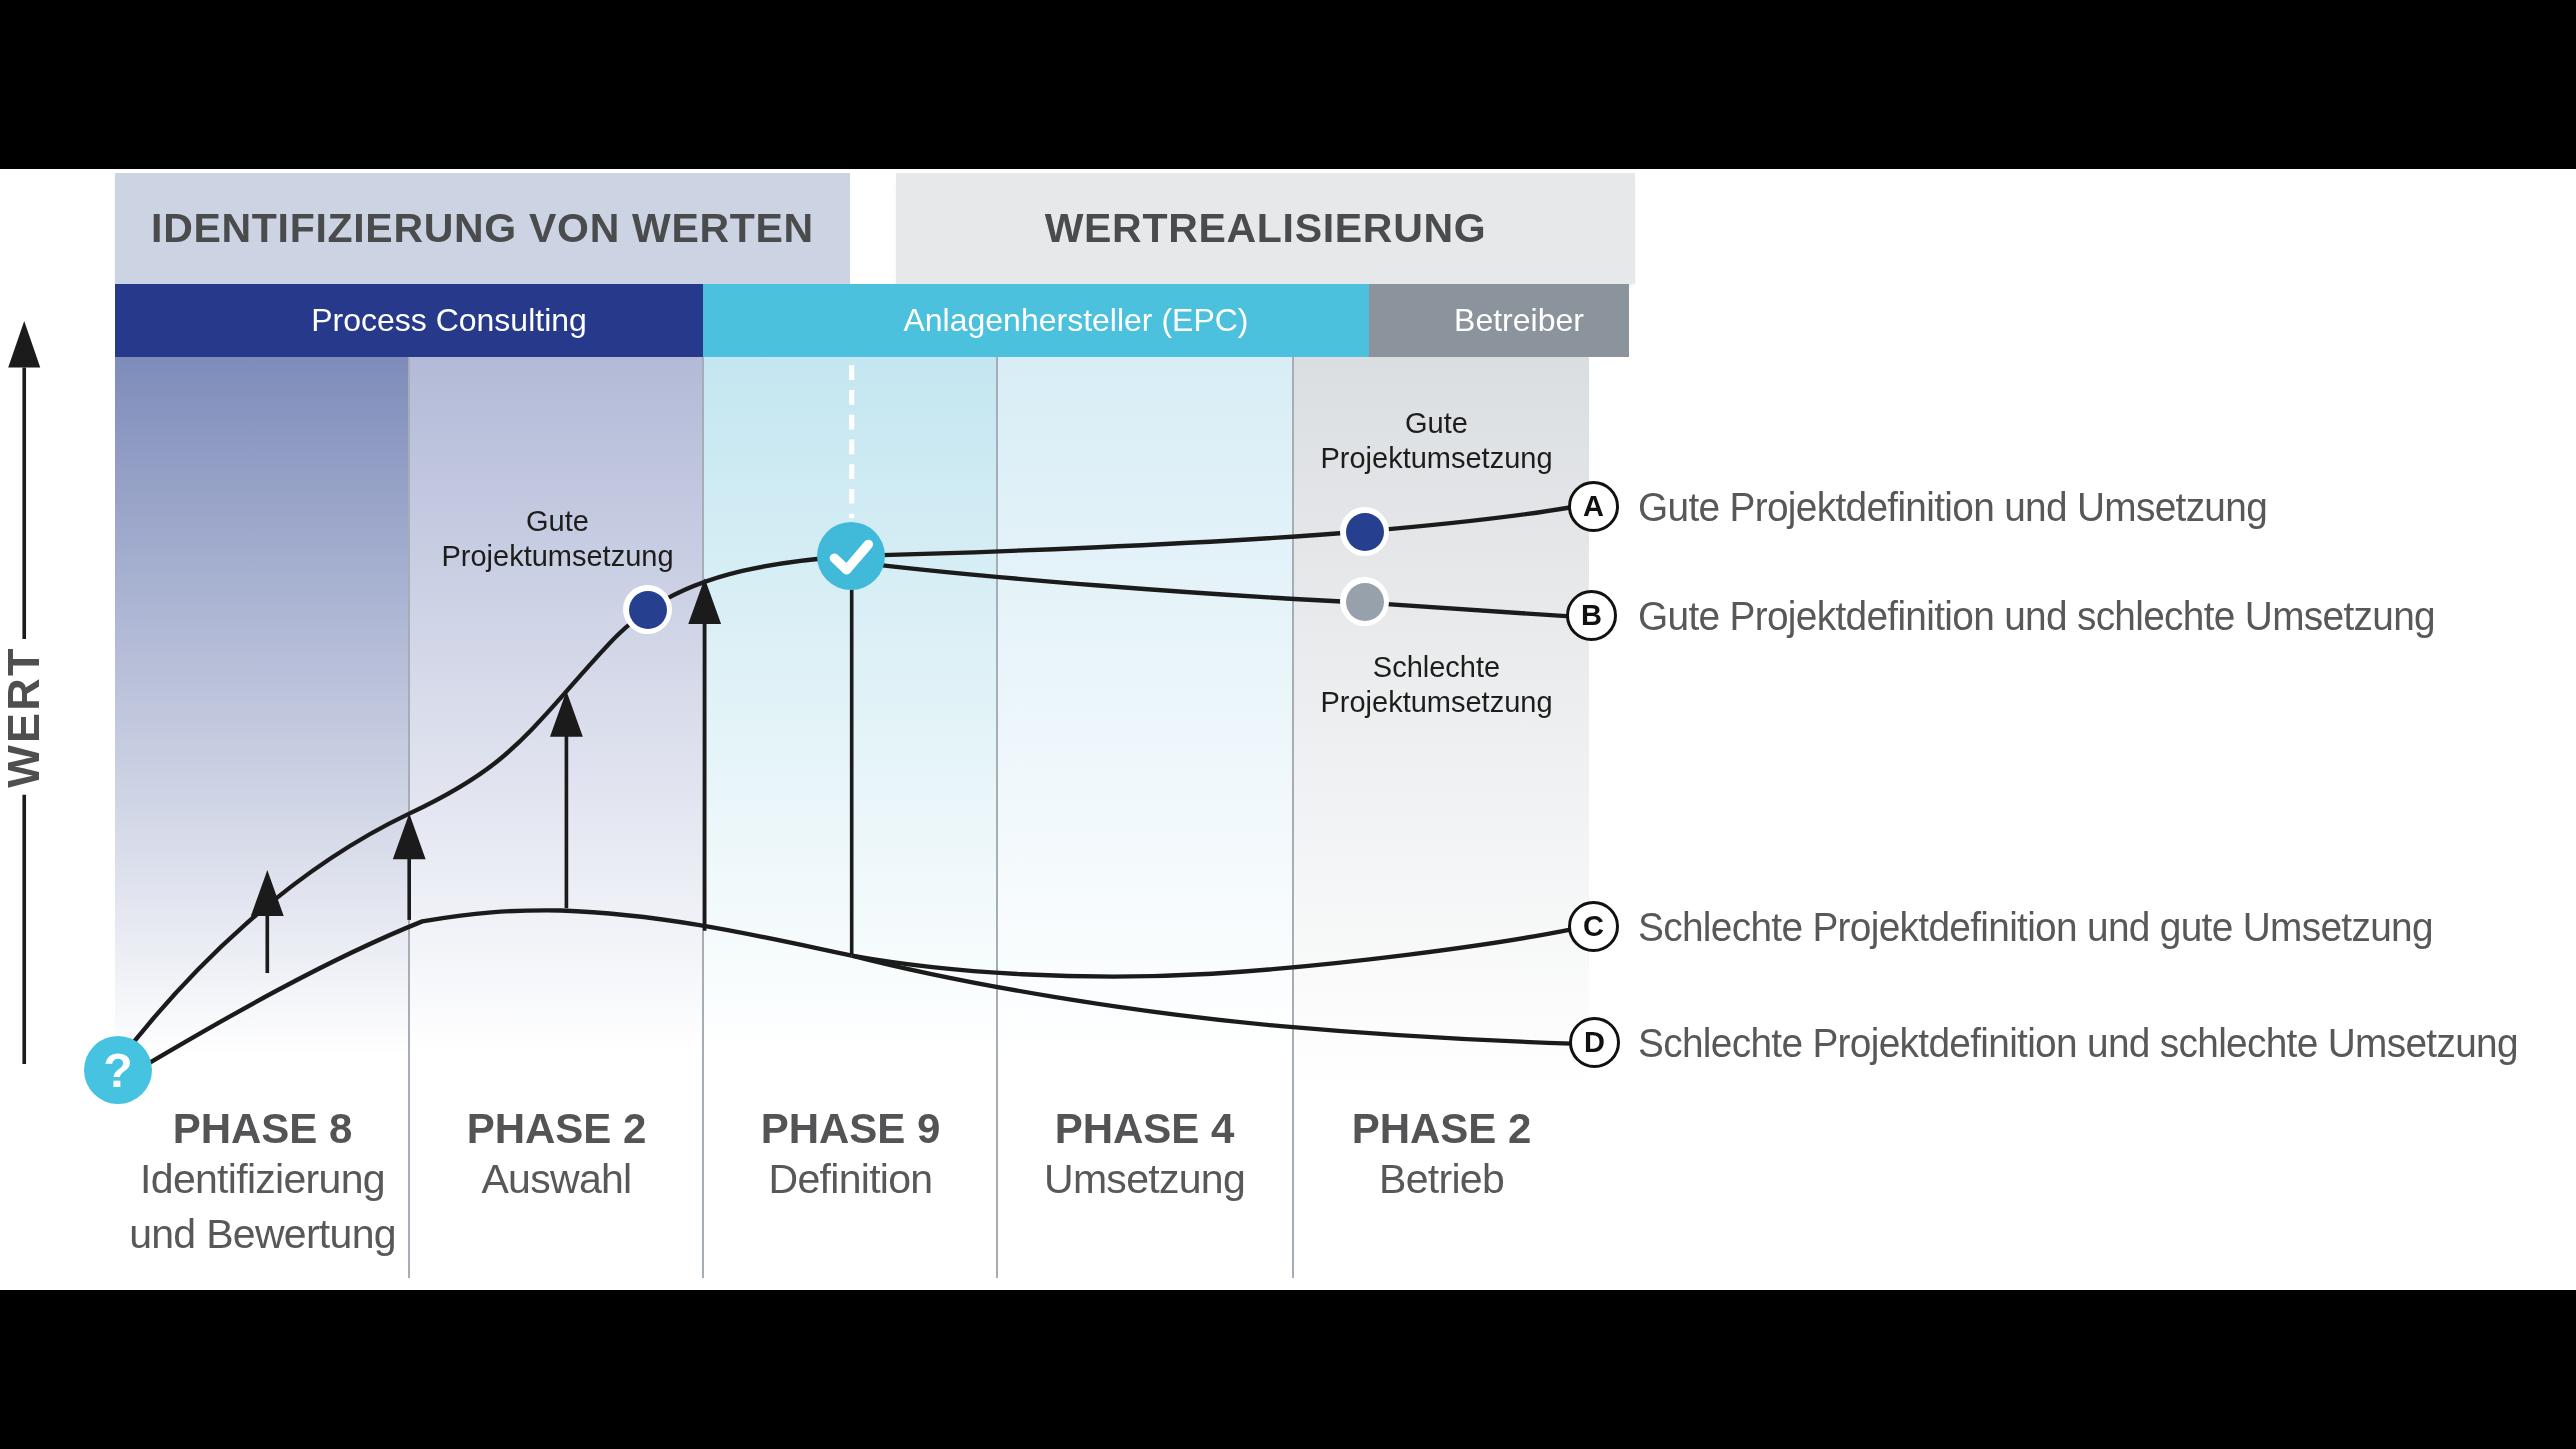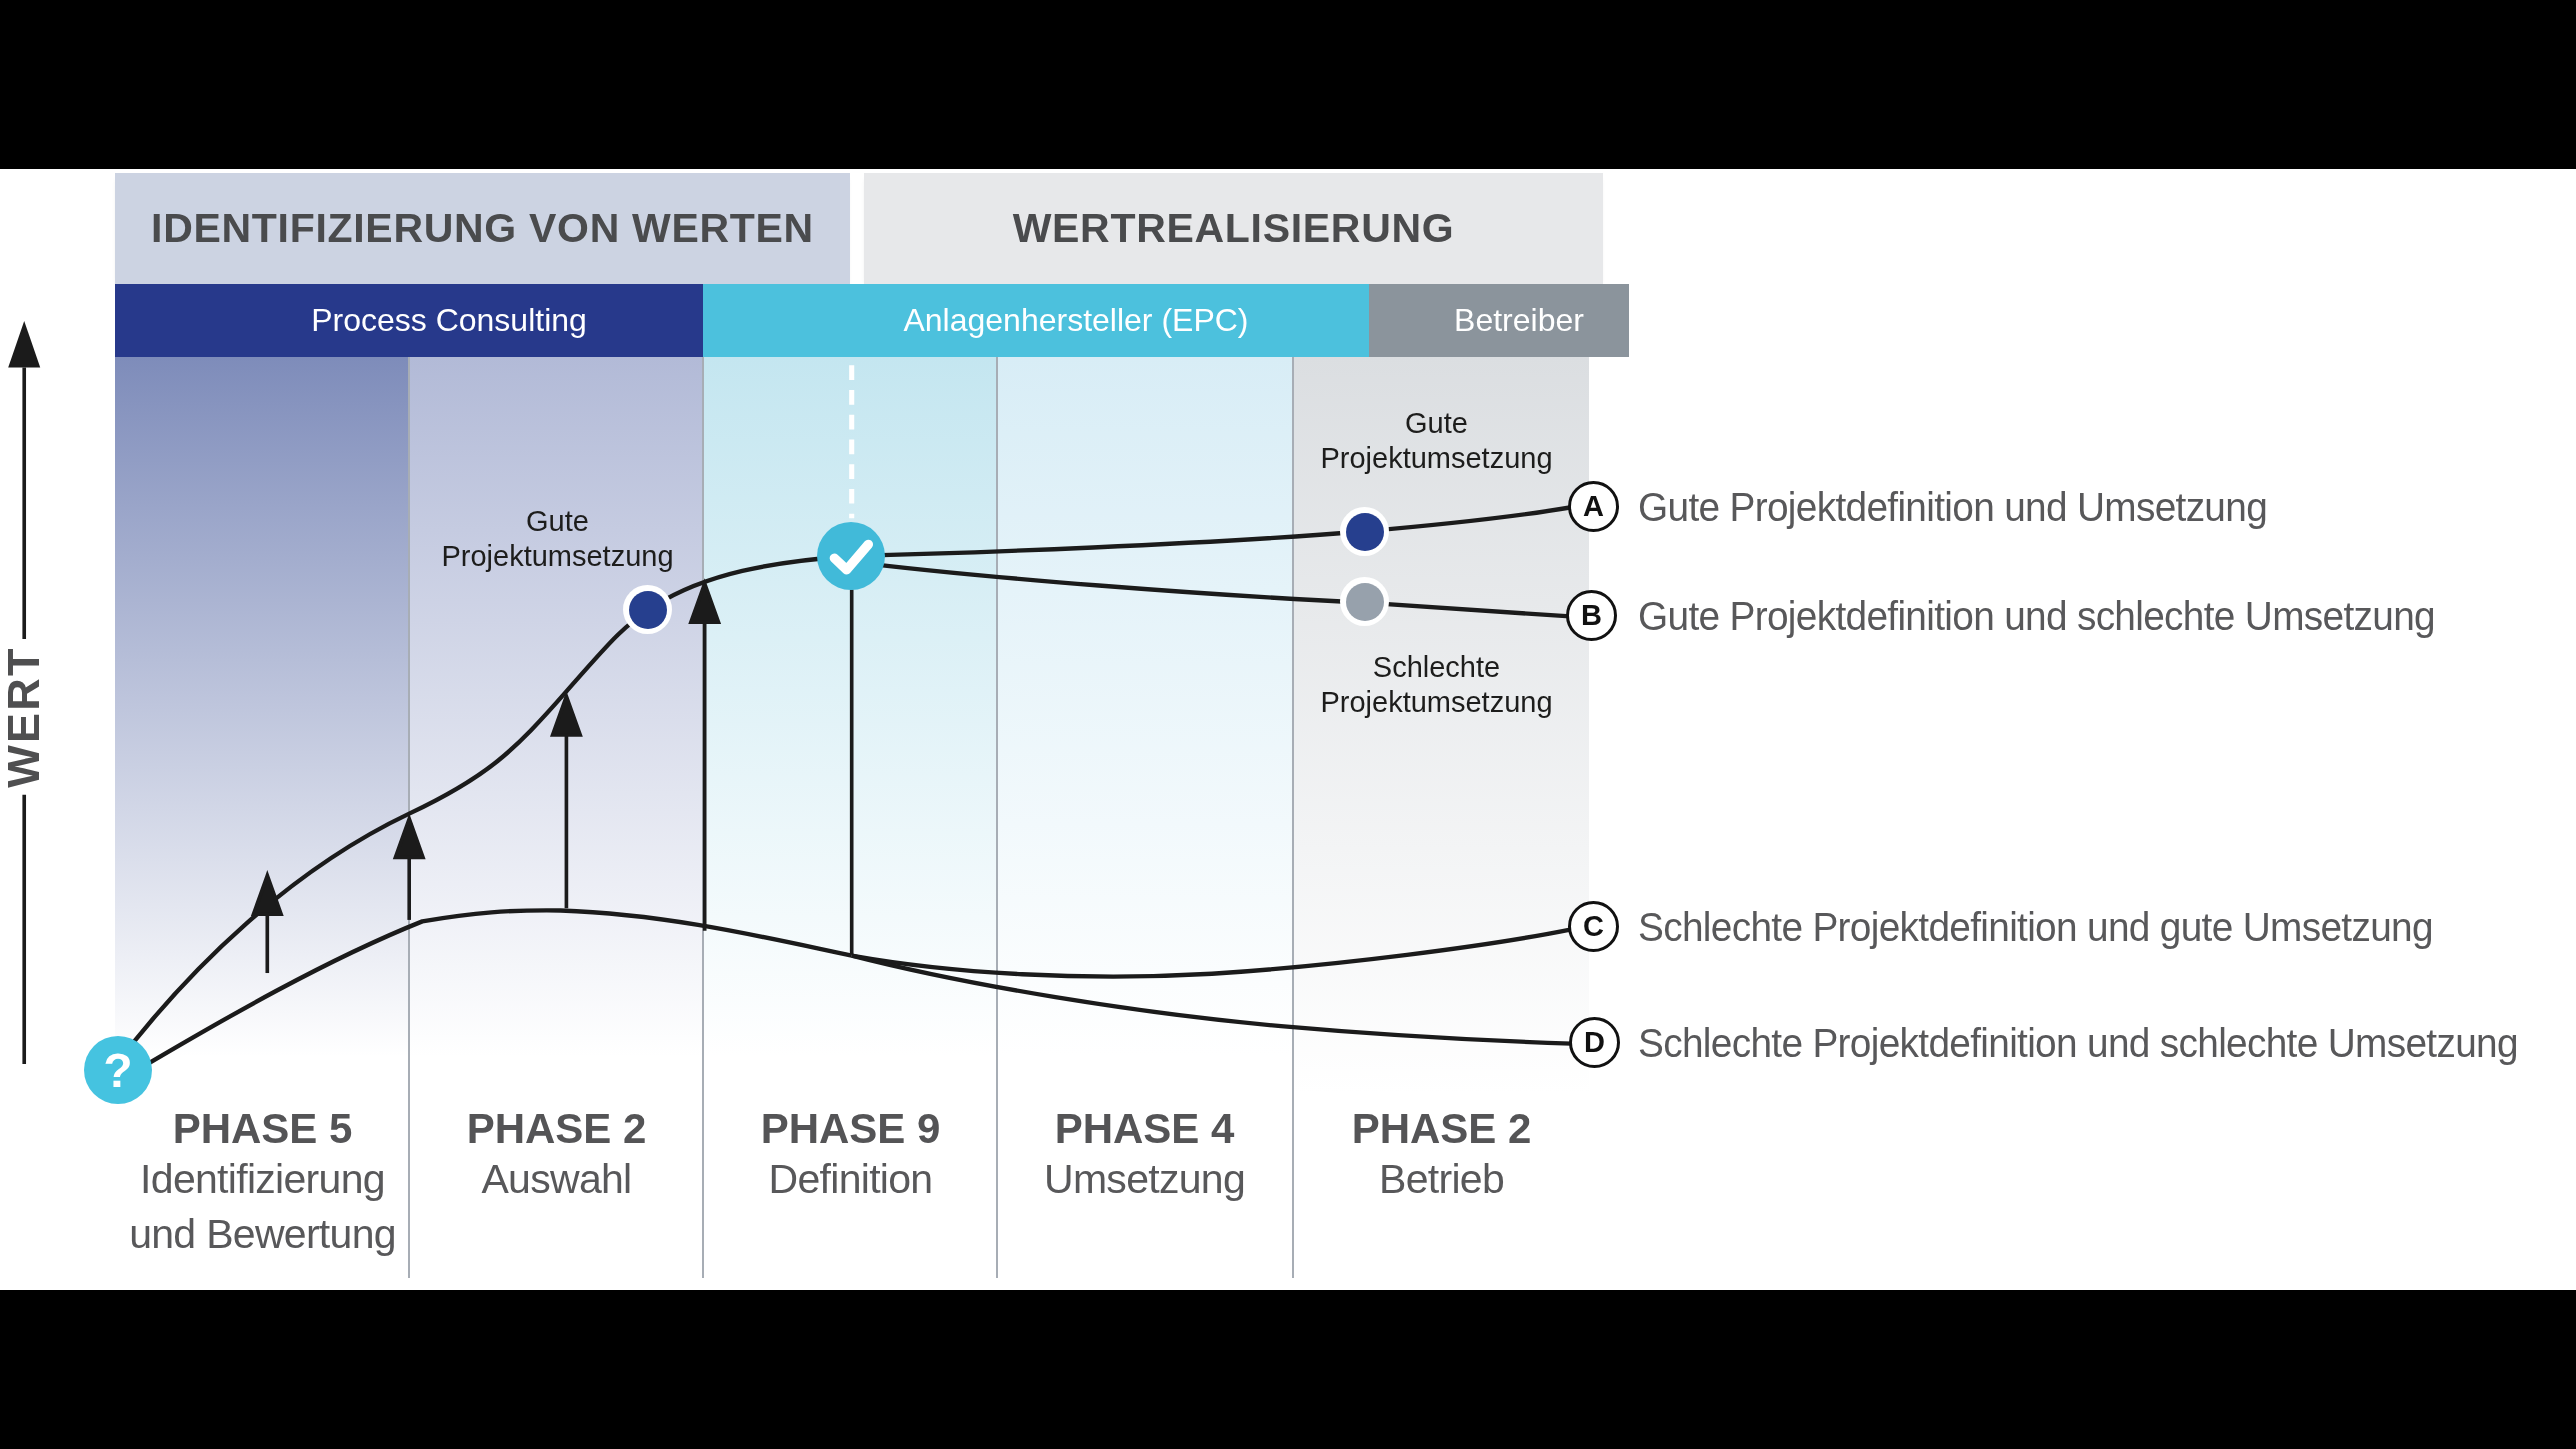--- a/index.html
+++ b/index.html
@@ -6,21 +6,21 @@
   #stage{position:relative;width:2576px;height:1449px;background:var(--black_bar,#000);
          font-family:"Liberation Sans",sans-serif;overflow:hidden;}
   .abs{position:absolute;}
   #content{left:0;top:169px;width:2576px;height:1121px;background:var(--content_bg,#fff);}
 
   
   .hdr{top:173px;height:111px;display:flex;align-items:center;justify-content:center;
        font-size:41px;font-weight:bold;letter-spacing:0.7px;color:var(--header_text);
        box-shadow:0 3.6px 5.8px -3.6px rgba(0,0,0,.25);z-index:4;}
   #hdr-ident{left:115px;width:735px;background:var(--header_identification_bg);}
-  #hdr-real{left:864px;width:739px;background:var(--header_realization_bg);}
+  #hdr-real{left:896px;width:739px;background:var(--header_realization_bg);}
   .band{top:284px;height:73px;display:flex;align-items:center;justify-content:center;
         font-size:32px;color:var(--band_text);z-index:4;padding-left:40px;}
   #band-consulting{left:115px;width:588px;background:var(--consulting_bg);}
   #band-epc{left:703px;width:666px;background:var(--epc_bg);}
   #band-operator{left:1369px;width:220px;background:var(--operator_bg);}
 
   
   .col{top:357px;height:921px;z-index:1;}
   #col1{left:115px;width:294px;background:linear-gradient(180deg,var(--col1) 0%,rgba(255,255,255,0) 76%);}
   #col2{left:409px;width:294px;background:linear-gradient(180deg,var(--col2) 0%,rgba(255,255,255,0) 76%);}
@@ -144,21 +144,21 @@
       <i></i>
     </div>
   <div id="dot-good" class="abs dot">
       <i></i>
     </div>
   <div id="dot-bad" class="abs dot">
       <i></i>
     </div>
 
   <div id="ph1" class="abs phase">
-    <div class="t">PHASE 5</div>
+    <div class="t">PHASE 8</div>
     <div class="s">Identifizierung</div>
     <div class="s">und Bewertung</div>
   </div>
   <div id="ph2" class="abs phase">
     <div class="t">PHASE 2</div>
     <div class="s">Auswahl</div>
   </div>
   <div id="ph3" class="abs phase">
     <div class="t">PHASE 9</div>
     <div class="s">Definition</div>

